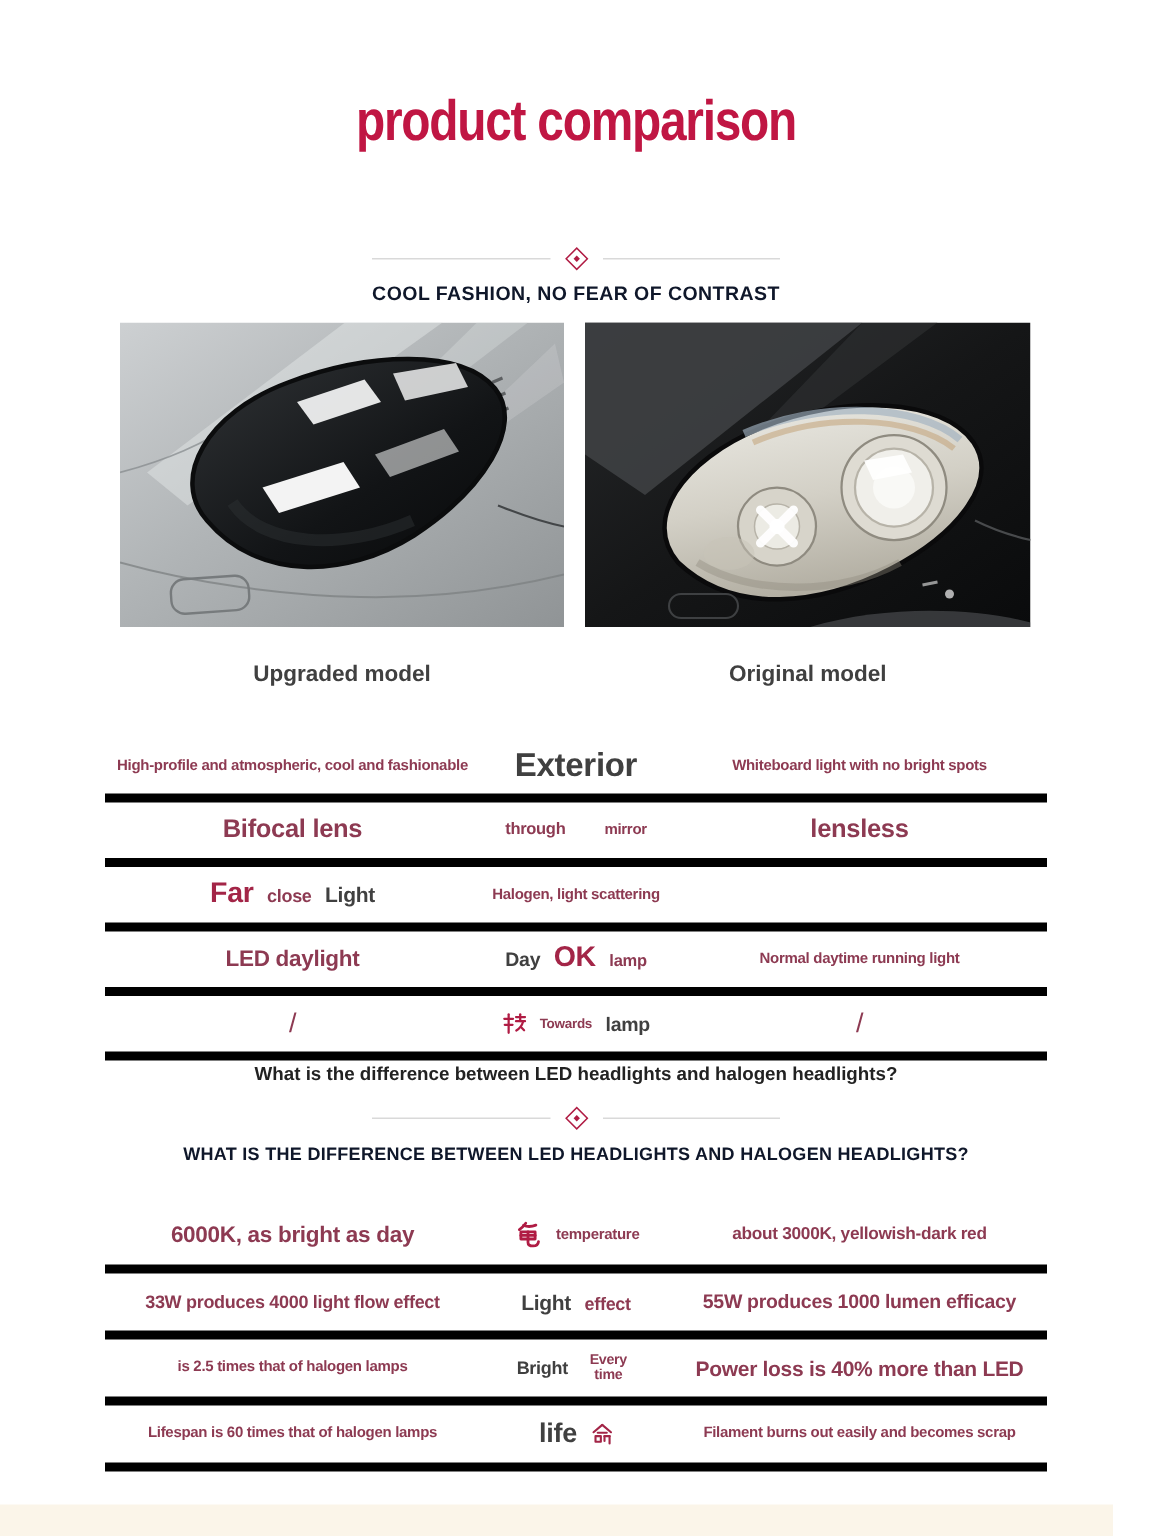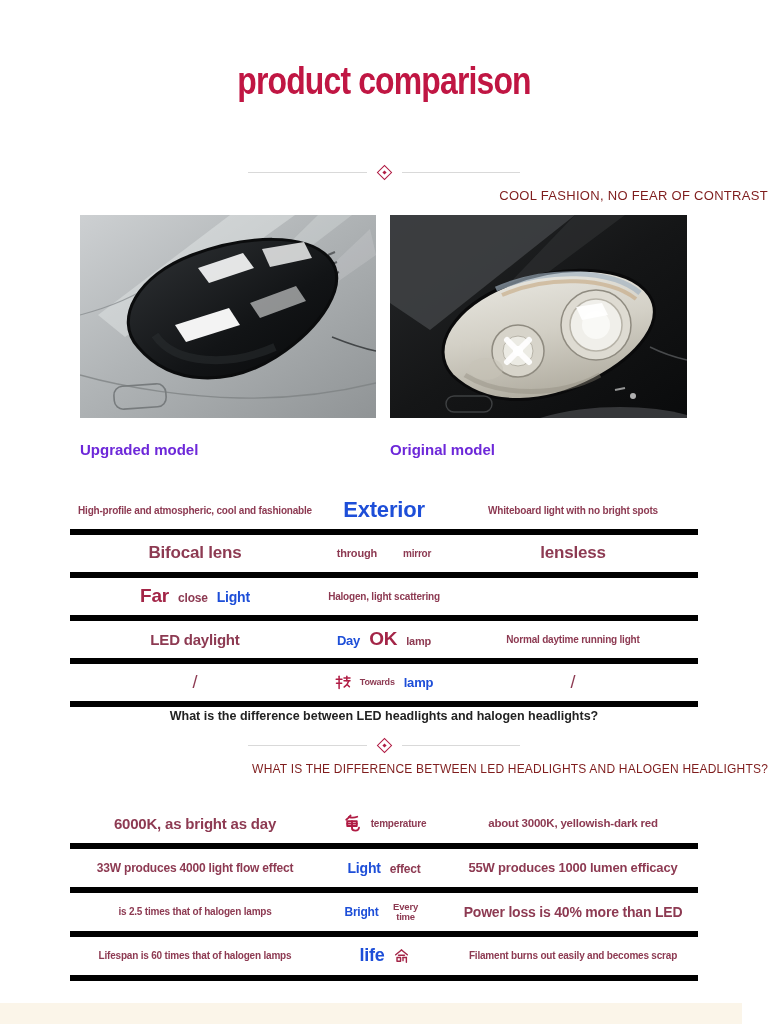--- a/index.html
+++ b/index.html
@@ -12,31 +12,31 @@
          transform:scaleX(.84);}
   .subtitle{position:absolute;top:132px;left:0;width:100%;text-align:center;
             font-size:12px;font-weight:700;color:#2d2d2d;}
   .divider{position:absolute;left:50%;transform:translateX(-50%);
            display:flex;align-items:center;gap:12px;width:272px;}
   .d1{top:167px}.d2{top:740px}
   .divider .line{flex:1;height:1px;background:#d9d9d9;}
   .diamond{width:9px;height:9px;border:1.5px solid #b01c44;transform:rotate(45deg);
            display:flex;align-items:center;justify-content:center;background:#fff;}
   .diamond i{display:block;width:3px;height:3px;background:#b01c44;}
-  .wm{position:absolute;left:0;width:100%;text-align:right;font-weight:400;color:#7f1d1d;}
+  .wm{position:absolute;left:0;width:100%;text-align:center;font-weight:700;color:#0f172a;}
   .wm1{top:188px;font-size:13px;letter-spacing:.3px;}
   .wm2{top:762px;font-size:12px;letter-spacing:.2px;}
 
   
   .photo{position:absolute;top:215px;height:203px;}
   .photo svg{display:block;width:100%;height:100%;}
   .photo.pl{left:80px;width:296px;}
   .photo.pr{left:390px;width:297px;}
-  .model{position:absolute;top:441px;text-align:left;font-size:15px;font-weight:700;
-         color:#6d28d9;}
+  .model{position:absolute;top:441px;text-align:center;font-size:15px;font-weight:700;
+         color:#404040;}
   .model.up{left:80px;width:296px;}
   .model.or{left:390px;width:297px;}
 
   
   .tbl{position:absolute;left:70px;width:628px;}
   .t1{top:492px;}
   .t2{top:805px;}
   .row{display:grid;grid-template-columns:250px 128px 250px;align-items:center;
        border-bottom:6px solid #000000;}
   .t1 .row{height:37px;}
@@ -44,21 +44,21 @@
   .t2 .row.tall{height:40px;}
   .cell{text-align:center;color:#8d3a52;font-weight:700;letter-spacing:-.2px;line-height:1.2;}
   .center{display:flex;align-items:baseline;justify-content:center;gap:9px;}
   .center.mid{align-items:center;}
   .center.g14{gap:26px;}
 
   .f9{font-size:9px}.f95{font-size:9.5px}.f10{font-size:10px}.f11{font-size:11px}
   .f115{font-size:11.5px}.f12{font-size:12px}.f13{font-size:13px}.f14{font-size:14px}
   .f15{font-size:15px}.f16{font-size:16px}.f17{font-size:17px}.f18{font-size:18px}
   .f19{font-size:19px}.f22{font-size:22px}
-  .dark{color:#1d4ed8}.red{color:#a32547}.mar{color:#8d3a52}.w5{font-weight:500}.ls1{letter-spacing:1px}
+  .dark{color:#404040}.red{color:#a32547}.mar{color:#8d3a52}.w5{font-weight:500}.ls1{letter-spacing:1px}
   .stack{display:inline-block;width:36px;line-height:1.1;text-align:center;}
   .wrapc{display:inline-block;width:82px;line-height:1.45;}
   .wrapl{display:inline-block;width:195px;line-height:1.45;}
   .slash{font-size:18px;font-weight:400;}
 
   
   .sr{position:absolute;width:1px;height:1px;overflow:hidden;clip-path:inset(50%);white-space:nowrap;}
   .cn{display:block;}
   .cn path{fill:none;stroke:#b01c44;stroke-width:1.5;stroke-linecap:round;stroke-linejoin:round;}
   .cn.darkst path{stroke:#a32547;}

